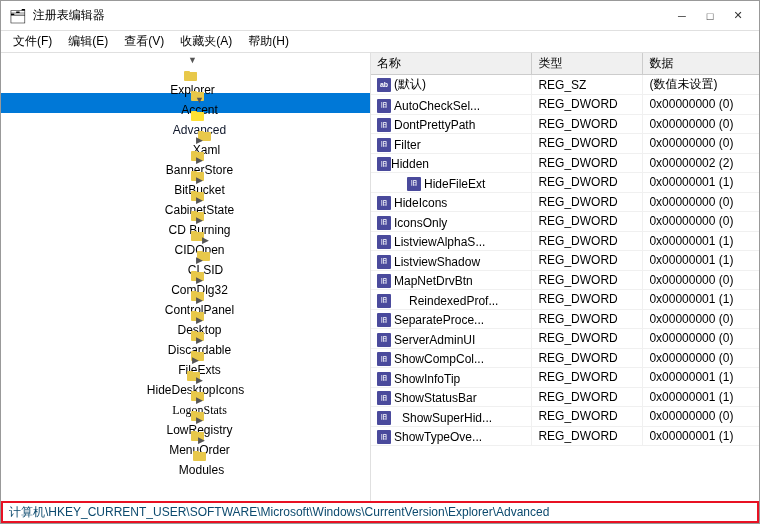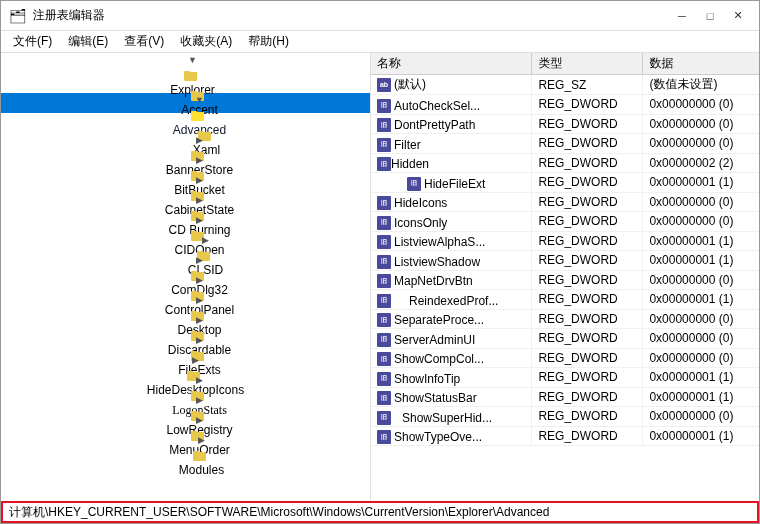--- a/index.html
+++ b/index.html
@@ -154,21 +154,21 @@
     .reg-table td:last-child { border-right: none; }
     .status-bar {
       height: 22px;
       border: 2px solid #e81123;
       border-top: 2px solid #e81123;
       background: #fff;
       display: flex;
       align-items: center;
       padding: 0 6px;
       font-size: 12px;
-      color: #000000;
+      color: #0c4a6e;
       flex-shrink: 0;
     }
     
     ::-webkit-scrollbar { width: 14px; height: 14px; }
     ::-webkit-scrollbar-track { background: #f0f0f0; }
     ::-webkit-scrollbar-thumb { background: #c0c0c0; border: 2px solid #f0f0f0; }
     ::-webkit-scrollbar-corner { background: #f0f0f0; }
   </style>
 </head>
 <body>

